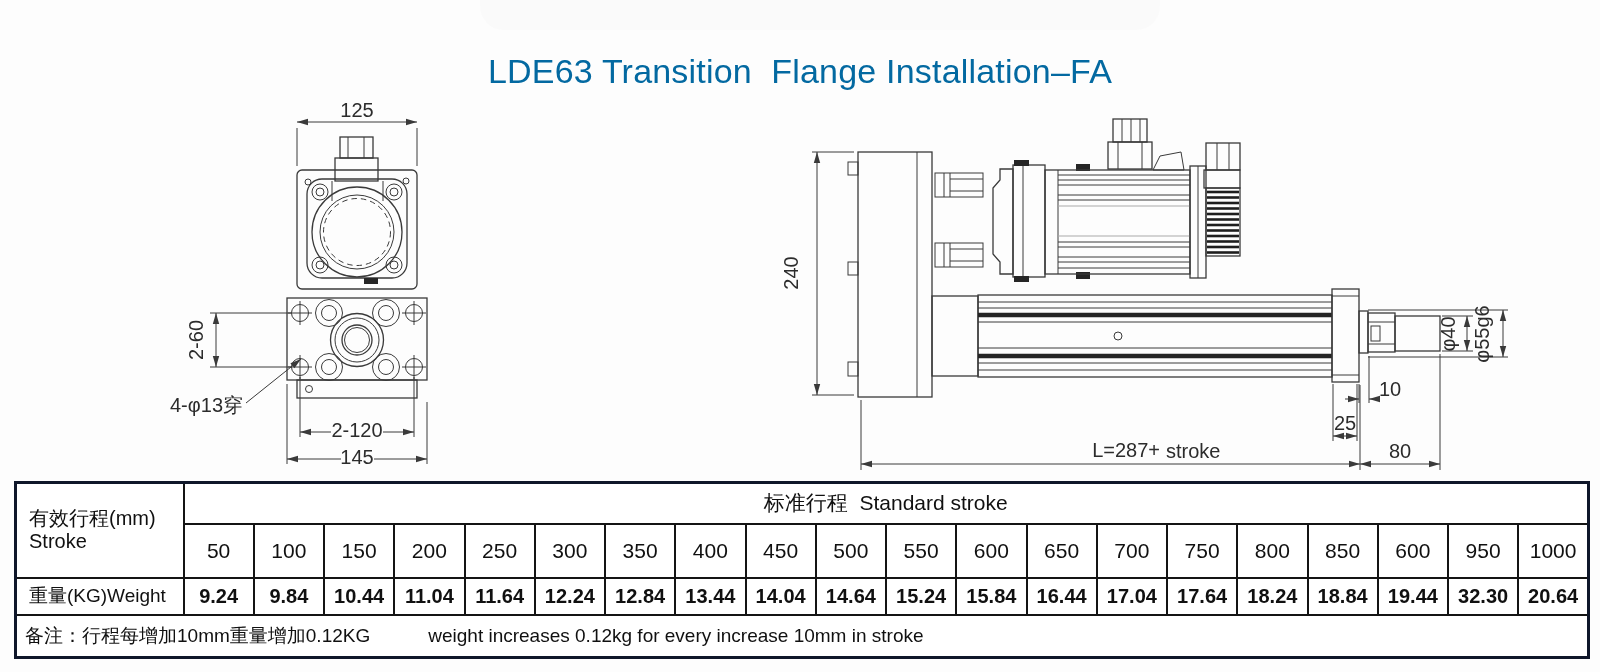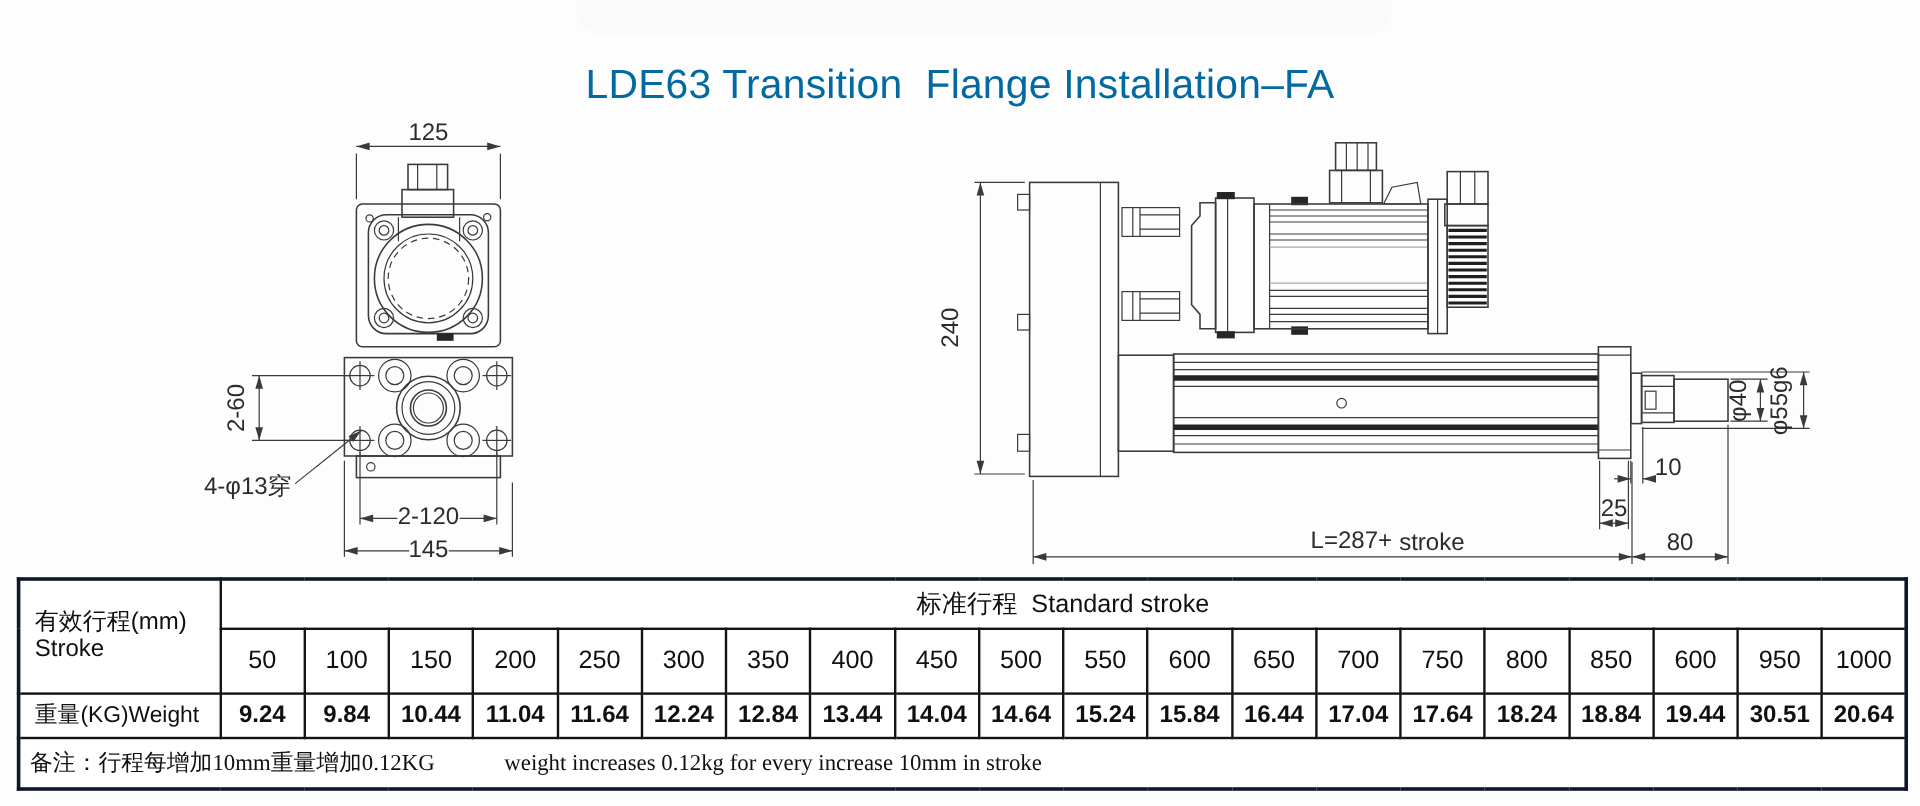--- a/index.html
+++ b/index.html
@@ -31,21 +31,21 @@
   table.spec {
     position:absolute; left:14px; top:481px; width:1576px;
     border-collapse:collapse; table-layout:fixed;
     border:3px solid #0f172a; background:#fff;
   }
   .spec td { border:2px solid #141414; text-align:center; padding:0; font-size:21px; color:#101010; overflow:hidden; }
   .spec td.hd-cell { text-align:left; padding-left:12px; font-size:20px; line-height:1.18; }
   .spec td.group-hd { font-size:21px; white-space:pre;margin-left:40px; }
   .spec td.weight-hd { text-align:left; padding-left:12px; font-size:19px; }
   .spec td.w { font-size:20px;font-weight:bold; }
-  .spec td.note { text-align:left; padding-left:8px; font-size:19px; white-space:nowrap;font-family:Liberation Serif, serif; }
+  .spec td.note { text-align:left; padding-left:8px; font-size:19px; white-space:nowrap; }
   .spec td.note .en { margin-left:58px; }
 </style>
 </head>
 <body>
 
 <div class="watermark"></div>
 
 <div class="title">LDE63 Transition  Flange Installation–FA</div>
 
 <svg class="drawing" width="1600" height="480" viewBox="0 0 1600 480">
@@ -340,21 +340,21 @@
     <td class="w">14.04</td>
     <td class="w">14.64</td>
     <td class="w">15.24</td>
     <td class="w">15.84</td>
     <td class="w">16.44</td>
     <td class="w">17.04</td>
     <td class="w">17.64</td>
     <td class="w">18.24</td>
     <td class="w">18.84</td>
     <td class="w">19.44</td>
-    <td class="w">30.51</td>
+    <td class="w">32.30</td>
     <td class="w">20.64</td>
   </tr>
   <tr style="height:43px">
     <td colspan="21" class="note">
       <span class="cn">备注：行程每增加10mm重量增加0.12KG</span><span class="en">weight increases 0.12kg for every increase 10mm in stroke</span>
     </td>
   </tr>
 </tbody>
   </table>
 

